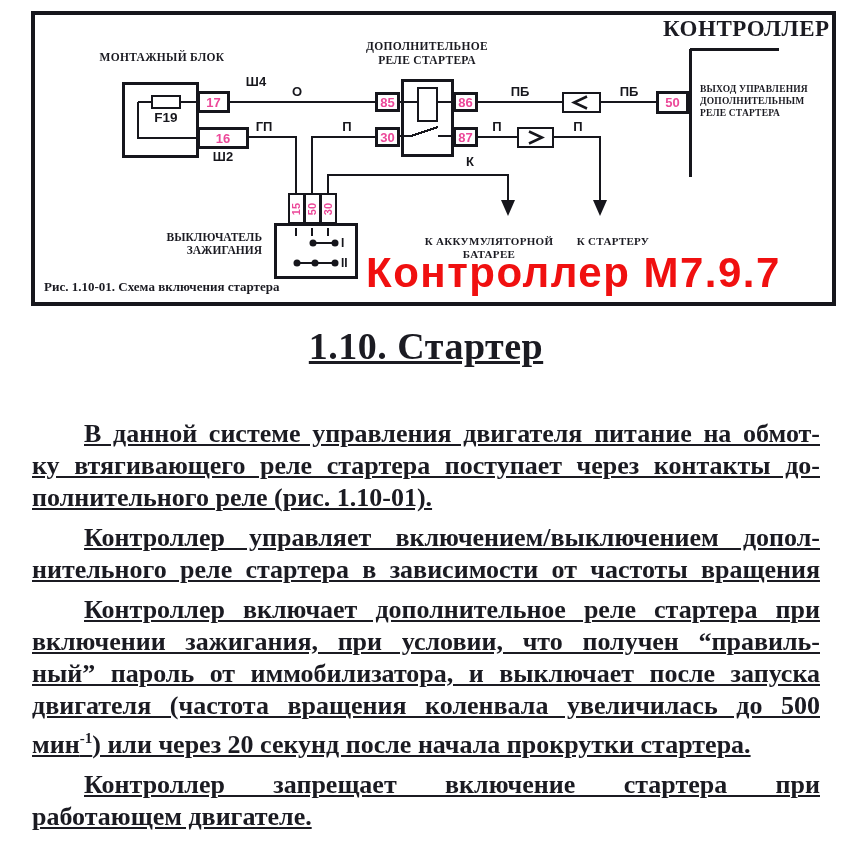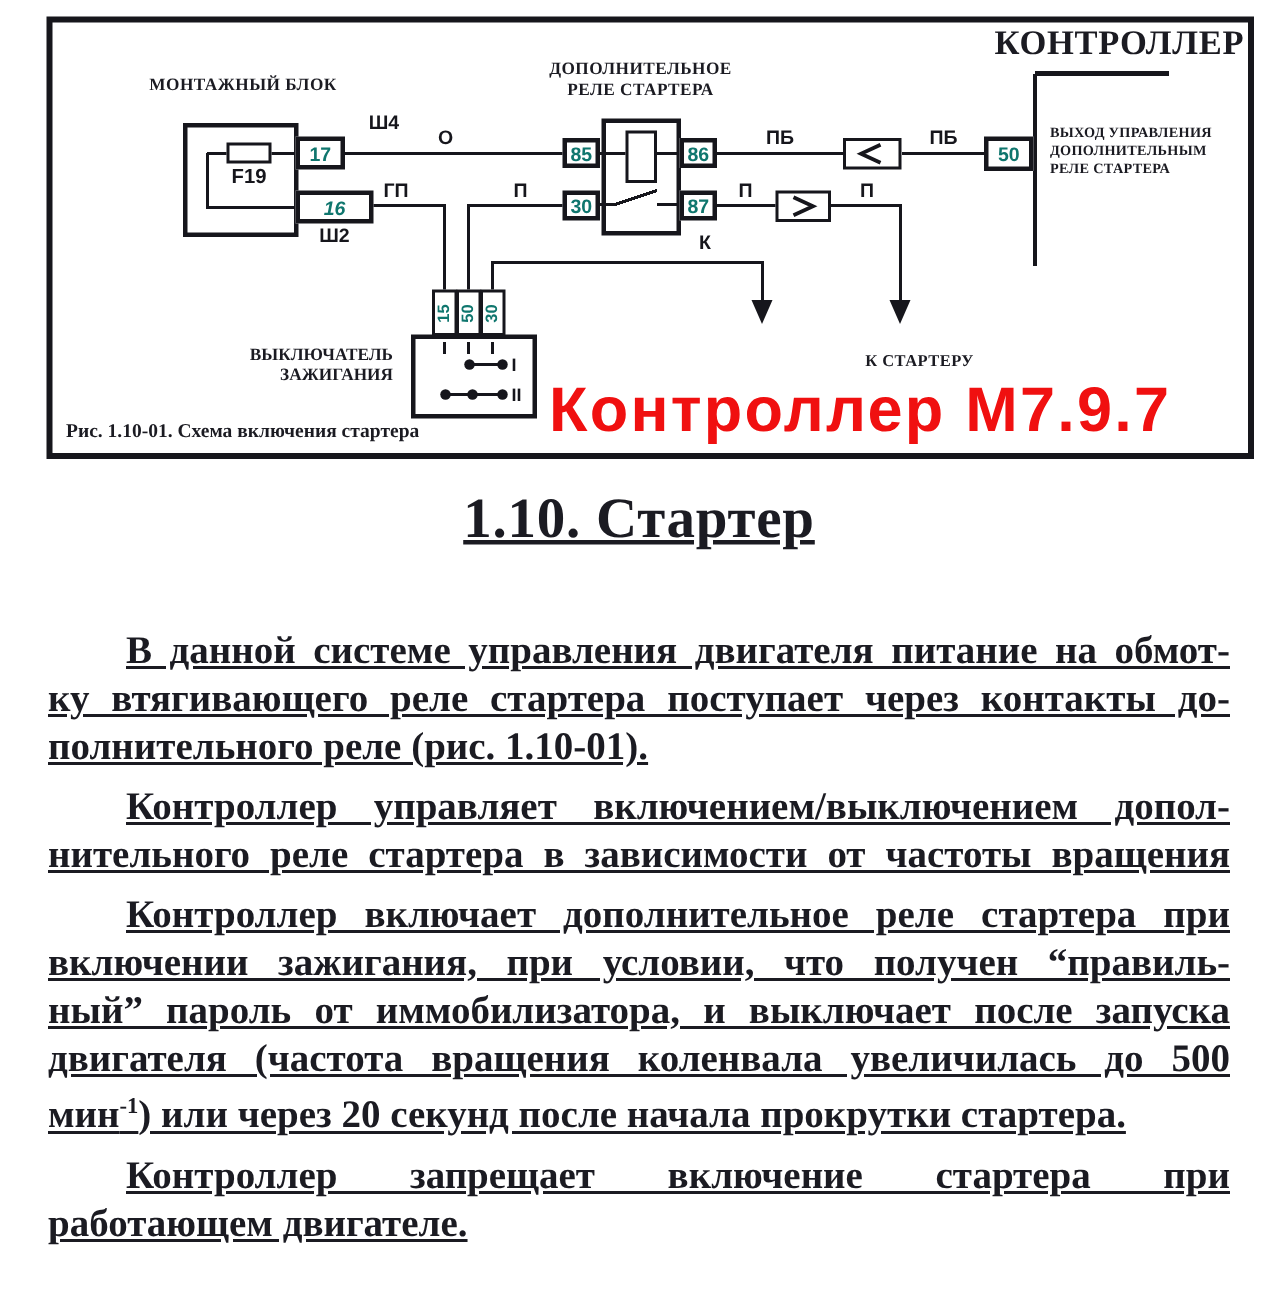--- a/index.html
+++ b/index.html
@@ -6,21 +6,21 @@
   body{font-family:"Liberation Serif",serif;color:#1b1b22;}
 
   
   .diagram{position:relative;width:852px;height:310px;}
   .wires{position:absolute;left:0;top:0;z-index:1;}
   .wires path,.wires line{stroke:#16161c;stroke-width:2;fill:none;shape-rendering:crispEdges;}
   .wires .thick{stroke-width:3;}
   .wires .fill{fill:#16161c;stroke:none;}
   .frame{position:absolute;left:31px;top:11px;width:805px;height:295px;border:4px solid #16161c;box-sizing:border-box;z-index:0;}
   .box{position:absolute;box-sizing:border-box;border:3px solid #16161c;background:#fff;display:flex;align-items:center;justify-content:center;
-       font:700 13px "Liberation Sans",sans-serif;color:#0f766e;z-index:2;}
+       font:700 13px "Liberation Sans",sans-serif;color:#ec4899;z-index:2;}
   .thin{border-width:2.5px;}
   .plain{border-width:3px;background:transparent;}
   .dlabel{position:absolute;font:700 13px "Liberation Sans",sans-serif;color:#16161c;white-space:nowrap;z-index:3;}
   .c{transform:translateX(-50%);text-align:center;}
   .slabel{position:absolute;font:700 11.5px "Liberation Serif",serif;letter-spacing:.3px;color:#1b1b22;white-space:nowrap;z-index:3;}
   .term span{transform:rotate(-90deg);font:700 11px "Liberation Sans",sans-serif;}
   .conn svg{display:block;}
   .controller-title{position:absolute;font:700 23px "Liberation Serif",serif;letter-spacing:.5px;z-index:3;}
   .controller-out{position:absolute;left:700px;top:83px;width:130px;font:700 9.5px/12px "Liberation Serif",serif;letter-spacing:.2px;z-index:3;}
   .ign-label{position:absolute;left:138px;top:231px;width:124px;text-align:right;font:700 11.5px/13px "Liberation Serif",serif;z-index:3;}
@@ -79,21 +79,21 @@
     <circle class="fill" cx="315" cy="263" r="3.5"></circle>
     <circle class="fill" cx="335" cy="263" r="3.5"></circle>
   </svg>
 
   <div class="slabel c" style="left:162px;top:51px;">МОНТАЖНЫЙ БЛОК</div>
   <div class="box plain" style="left:122px;top:82px;width:77px;height:76px;"></div>
   <div class="box thin" style="left:151px;top:95px;width:30px;height:14px;z-index:2;"></div>
   <div class="dlabel c" style="left:166px;top:110px;font-size:13.5px;">F19</div>
   <div class="dlabel c" style="left:218px;top:74px;margin-left:38px;">Ш4</div>
   <div class="box" style="left:197px;top:91px;width:33px;height:22px;">17</div>
-  <div class="box" style="left:197px;top:127px;width:52px;height:22px;font-style:italic;">16</div>
+  <div class="box" style="left:197px;top:127px;width:52px;height:22px;">16</div>
   <div class="dlabel c" style="left:218px;top:149px;padding-left:10px;">Ш2</div>
 
   <div class="slabel c" style="left:427px;top:40px;">ДОПОЛНИТЕЛЬНОЕ</div>
   <div class="slabel c" style="left:427px;top:54px;">РЕЛЕ СТАРТЕРА</div>
   <div class="box plain" style="left:401px;top:79px;width:53px;height:78px;"></div>
   <div class="box thin" style="left:417px;top:87px;width:21px;height:35px;"></div>
   <div class="box" style="left:375px;top:92px;width:25px;height:20px;">85</div>
   <div class="box" style="left:375px;top:127px;width:25px;height:20px;">30</div>
   <div class="box" style="left:453px;top:92px;width:25px;height:20px;">86</div>
   <div class="box" style="left:453px;top:127px;width:25px;height:20px;">87</div>
@@ -136,20 +136,24 @@
       <span>30</span>
     </div>
   <div class="box plain" style="left:274px;top:223px;width:84px;height:56px;background:transparent;"></div>
   <div class="ign-label">
     <div>ВЫКЛЮЧАТЕЛЬ</div>
     <div>ЗАЖИГАНИЯ</div>
   </div>
   <div class="dlabel" style="left:341px;top:236px;font-size:12px;">I</div>
   <div class="dlabel" style="left:341px;top:256px;font-size:12px;">II</div>
 
+  <div class="slabel c center2" style="left:489px;top:235px;">
+    <div>К АККУМУЛЯТОРНОЙ</div>
+    <div>БАТАРЕЕ</div>
+  </div>
   <div class="slabel c" style="left:613px;top:235px;font-size:11px;">К СТАРТЕРУ</div>
 
   <div class="caption">Рис. 1.10-01. Схема включения стартера</div>
   <div class="watermark">Контроллер М7.9.7</div>
 </div>
 
 <main class="article">
   <h1>1.10. Стартер</h1>
 
   <div class="para">

